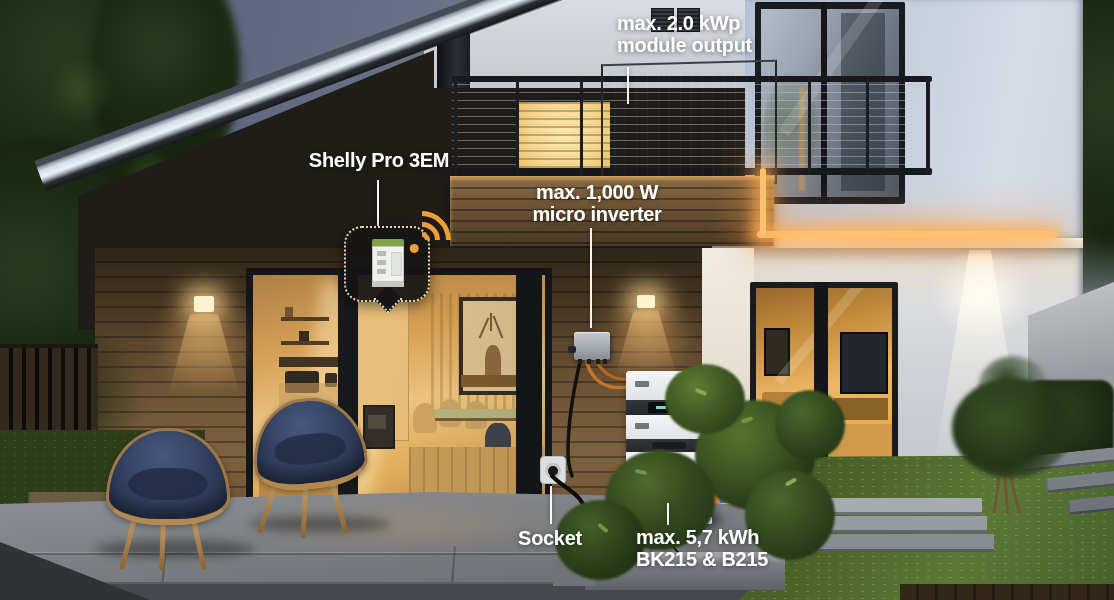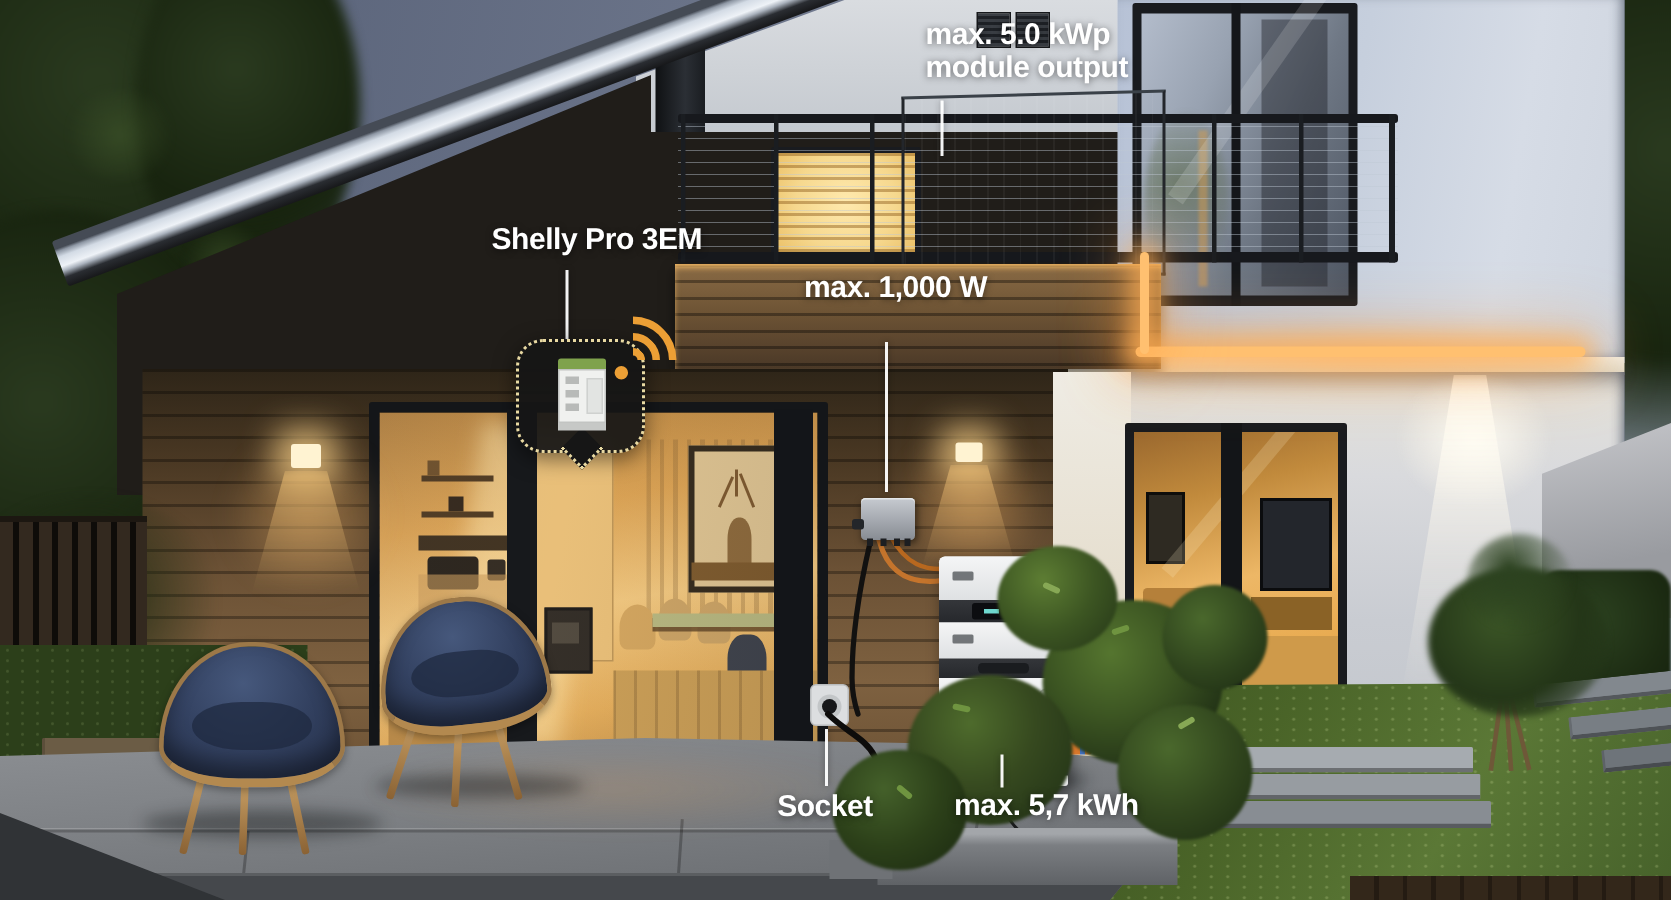--- a/index.html
+++ b/index.html
@@ -342,26 +342,26 @@
     <div class="blob" style="left:120px;top:34px;width:80px;height:70px;background:radial-gradient(circle at 38% 32%,#5d7d33 0%,#3c5522 50%,#243517 100%);filter:blur(1px);"></div>
     <div class="blob" style="left:230px;top:60px;width:70px;height:70px;background:radial-gradient(circle at 38% 32%,#4a682c 0%,#2f441d 55%,#1c2b12 100%);filter:blur(1px);"></div>
     <div class="abs" style="left:150px;top:60px;width:12px;height:4px;background:#87a855;border-radius:2px;transform:rotate(24deg);"></div>
     <div class="abs" style="left:196px;top:88px;width:12px;height:4px;background:#6f9440;border-radius:2px;transform:rotate(-18deg);"></div>
     <div class="abs" style="left:90px;top:140px;width:12px;height:4px;background:#6f9440;border-radius:2px;transform:rotate(12deg);"></div>
     <div class="abs" style="left:240px;top:150px;width:12px;height:4px;background:#87a855;border-radius:2px;transform:rotate(-30deg);"></div>
     <div class="abs" style="left:52px;top:196px;width:12px;height:4px;background:#6f9440;border-radius:2px;transform:rotate(40deg);"></div>
   </div>
 
   <div class="co" style="left:617px;top:12px;text-align:left;">
-    <div>max. 5.0 kWp</div>
+    <div>max. 2.0 kWp</div>
     <div>module output</div>
   </div>
   <div class="leader" style="left:627px;top:67px;height:37px;"></div>
 
-  <div class="co" style="left:290px;top:149px;width:178px;text-align:right;">
+  <div class="co" style="left:290px;top:149px;width:178px;text-align:center;">
     <div>Shelly Pro 3EM</div>
   </div>
   <div class="leader" style="left:377px;top:180px;height:47px;"></div>
   <div class="badge" style="left:344px;top:226px;width:82px;height:72px;">
     <div class="tail" style="left:32px;bottom:-9px;"></div>
     <div class="abs" style="left:26px;top:11px;width:32px;height:48px;">
       <div class="abs" style="left:0;top:0;width:32px;height:7px;background:#7fa24c;border-radius:2px 2px 0 0;"></div>
       <div class="abs" style="left:0;top:7px;width:32px;height:36px;background:#f0f1ef;border:1px solid #c2c4c2;box-sizing:border-box;">
         <div class="abs" style="left:4px;top:4px;width:9px;height:5px;background:#b8bab8;"></div>
         <div class="abs" style="left:4px;top:13px;width:9px;height:5px;background:#b8bab8;"></div>
@@ -373,26 +373,28 @@
   </div>
   <div class="wifi" style="left:393px;top:211px;">
     <div class="warc" style="inset:0;"></div>
     <div class="warc" style="inset:11px;"></div>
     <div class="warc" style="inset:21px;"></div>
     <div class="wdot" style="left:25px;top:36px;"></div>
   </div>
 
   <div class="co" style="left:507px;top:181px;width:180px;text-align:center;">
     <div>max. 1,000 W</div>
+    <div>micro inverter</div>
   </div>
   <div class="leader" style="left:590px;top:228px;height:100px;"></div>
 
   <div class="leader" style="left:550px;top:486px;height:38px;"></div>
   <div class="co" style="left:495px;top:527px;width:110px;text-align:center;">
     <div>Socket</div>
   </div>
 
   <div class="leader" style="left:667px;top:503px;height:22px;"></div>
   <div class="co" style="left:636px;top:526px;text-align:left;">
     <div>max. 5,7 kWh</div>
+    <div>BK215 &amp; B215</div>
   </div>
 
 </div>
 
 </body></html>

